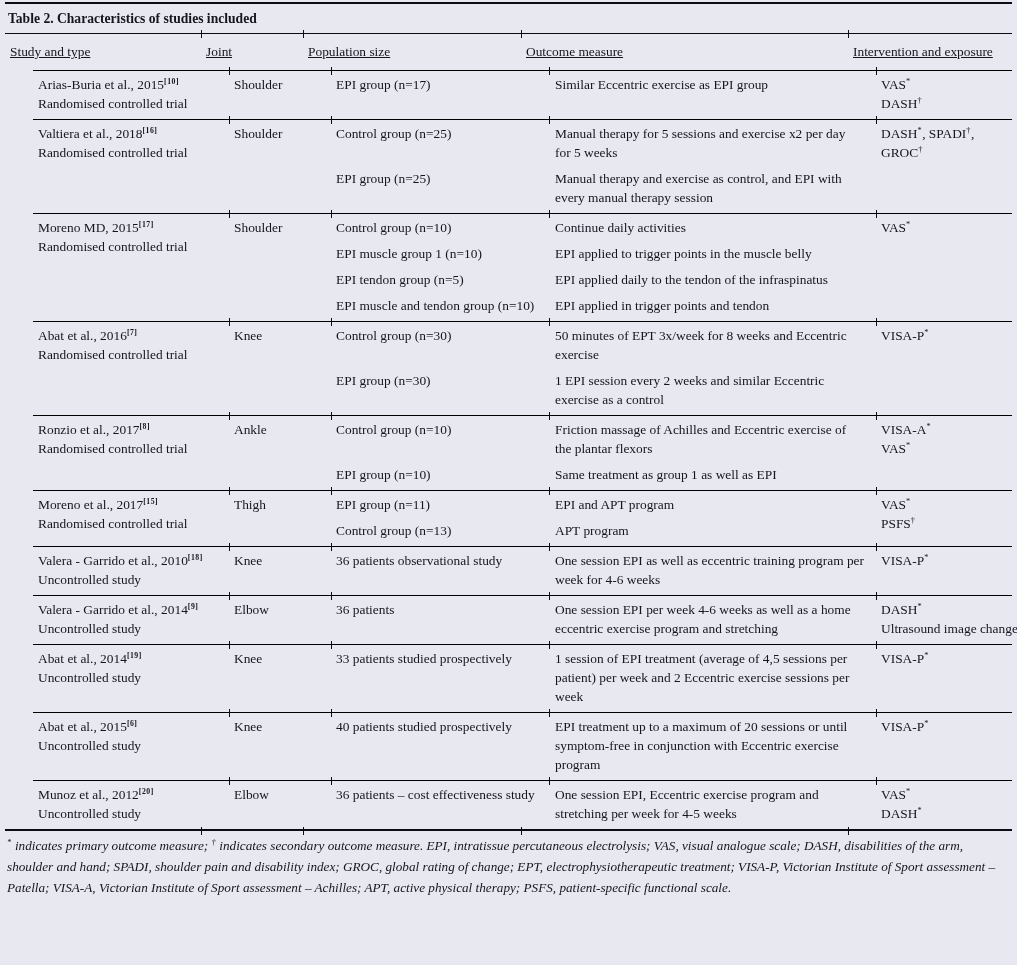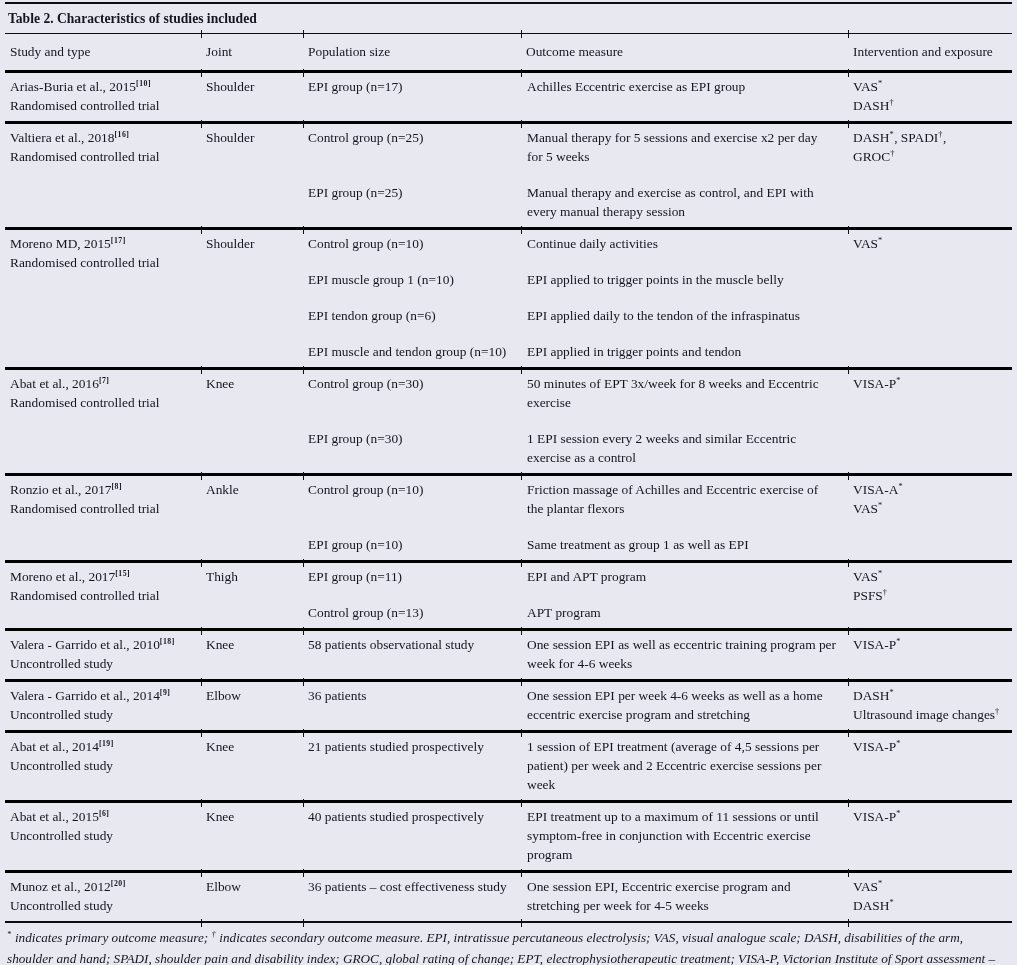--- a/index.html
+++ b/index.html
@@ -26,35 +26,37 @@
     font-size: 13.6px;
     padding: 5px 3px 5px 3px;
   }
   .grid-row {
     display: grid;
     position: relative;
   }
   .hrow {
     grid-template-columns: 196px 102px 218px 327px 164px;
     border-top: 1.5px solid #0c0c14;
+    text-decoration: underline;
   }
   .hcell {
     padding: 8px 8px 9px 5px;
   }
   .trow {
     grid-template-columns: 196px 102px 545px 164px;
-    border-top: 3px solid #000000;
+    border-top: 1px solid #000000;
+    margin-left: 28px;
   }
   .cell { padding: 4px 8px 6px 5px; }
   .study-name { }
   .study-type { max-width: 150px; }
   .groups {
     display: grid;
     grid-template-columns: 218px 327px;
-    row-gap: 17px;
+    row-gap: 7px;
     align-content: start;
     padding: 4px 0 6px 0;
   }
   .gp { padding: 0 14px 0 5px; }
   .gi { padding: 0 12px 0 6px; }
   .outcomes { padding: 4px 6px 6px 5px; }
   .oline { }
   sup {
     font-size: 0.62em;
     line-height: 0;
@@ -113,21 +115,21 @@
             <span class="tick" style="left: 516px;"></span>
             <span class="tick" style="left: 843px;"></span>
           </div>
           <div class="cell">
             <div class="study-name">Arias-Buria et al., 2015<sup class="ref">[10]</sup></div>
             <div class="study-type">Randomised controlled trial</div>
           </div>
           <div class="cell">Shoulder</div>
           <div class="groups">
             <div class="gp">EPI group (n=17)</div>
-            <div class="gi">Achilles Eccentric exercise as EPI group</div>
+            <div class="gi">Similar Eccentric exercise as EPI group</div>
           </div>
           <div class="outcomes">
             <div class="oline">VAS<sup>*</sup></div>
             <div class="oline">DASH<sup>†</sup></div>
           </div>
         </div>
         <div class="grid-row trow">
           <div class="ticks">
             <span class="tick" style="left: 196px;"></span>
             <span class="tick" style="left: 298px;"></span>
@@ -160,21 +162,21 @@
           <div class="cell">
             <div class="study-name">Moreno MD, 2015<sup class="ref">[17]</sup></div>
             <div class="study-type">Randomised controlled trial</div>
           </div>
           <div class="cell">Shoulder</div>
           <div class="groups">
             <div class="gp">Control group (n=10)</div>
             <div class="gi">Continue daily activities</div>
             <div class="gp">EPI muscle group 1 (n=10)</div>
             <div class="gi">EPI applied to trigger points in the muscle belly</div>
-            <div class="gp">EPI tendon group (n=6)</div>
+            <div class="gp">EPI tendon group (n=5)</div>
             <div class="gi">EPI applied daily to the tendon of the infraspinatus</div>
             <div class="gp">EPI muscle and tendon group (n=10)</div>
             <div class="gi">EPI applied in trigger points and tendon</div>
           </div>
           <div class="outcomes">
             <div class="oline">VAS<sup>*</sup></div>
           </div>
         </div>
         <div class="grid-row trow">
           <div class="ticks">
@@ -250,21 +252,21 @@
             <span class="tick" style="left: 298px;"></span>
             <span class="tick" style="left: 516px;"></span>
             <span class="tick" style="left: 843px;"></span>
           </div>
           <div class="cell">
             <div class="study-name">Valera - Garrido et al., 2010<sup class="ref">[18]</sup></div>
             <div class="study-type">Uncontrolled study</div>
           </div>
           <div class="cell">Knee</div>
           <div class="groups">
-            <div class="gp">58 patients observational study</div>
+            <div class="gp">36 patients observational study</div>
             <div class="gi">One session EPI as well as eccentric training program per week for 4-6 weeks</div>
           </div>
           <div class="outcomes">
             <div class="oline">VISA-P<sup>*</sup></div>
           </div>
         </div>
         <div class="grid-row trow">
           <div class="ticks">
             <span class="tick" style="left: 196px;"></span>
             <span class="tick" style="left: 298px;"></span>
@@ -291,42 +293,42 @@
             <span class="tick" style="left: 298px;"></span>
             <span class="tick" style="left: 516px;"></span>
             <span class="tick" style="left: 843px;"></span>
           </div>
           <div class="cell">
             <div class="study-name">Abat et al., 2014<sup class="ref">[19]</sup></div>
             <div class="study-type">Uncontrolled study</div>
           </div>
           <div class="cell">Knee</div>
           <div class="groups">
-            <div class="gp">21 patients studied prospectively</div>
+            <div class="gp">33 patients studied prospectively</div>
             <div class="gi">1 session of EPI treatment (average of 4,5 sessions per patient) per week and 2 Eccentric exercise sessions per week</div>
           </div>
           <div class="outcomes">
             <div class="oline">VISA-P<sup>*</sup></div>
           </div>
         </div>
         <div class="grid-row trow">
           <div class="ticks">
             <span class="tick" style="left: 196px;"></span>
             <span class="tick" style="left: 298px;"></span>
             <span class="tick" style="left: 516px;"></span>
             <span class="tick" style="left: 843px;"></span>
           </div>
           <div class="cell">
             <div class="study-name">Abat et al., 2015<sup class="ref">[6]</sup></div>
             <div class="study-type">Uncontrolled study</div>
           </div>
           <div class="cell">Knee</div>
           <div class="groups">
             <div class="gp">40 patients studied prospectively</div>
-            <div class="gi">EPI treatment up to a maximum of 11 sessions or until symptom-free in conjunction with Eccentric exercise program</div>
+            <div class="gi">EPI treatment up to a maximum of 20 sessions or until symptom-free in conjunction with Eccentric exercise program</div>
           </div>
           <div class="outcomes">
             <div class="oline">VISA-P<sup>*</sup></div>
           </div>
         </div>
         <div class="grid-row trow">
           <div class="ticks">
             <span class="tick" style="left: 196px;"></span>
             <span class="tick" style="left: 298px;"></span>
             <span class="tick" style="left: 516px;"></span>

